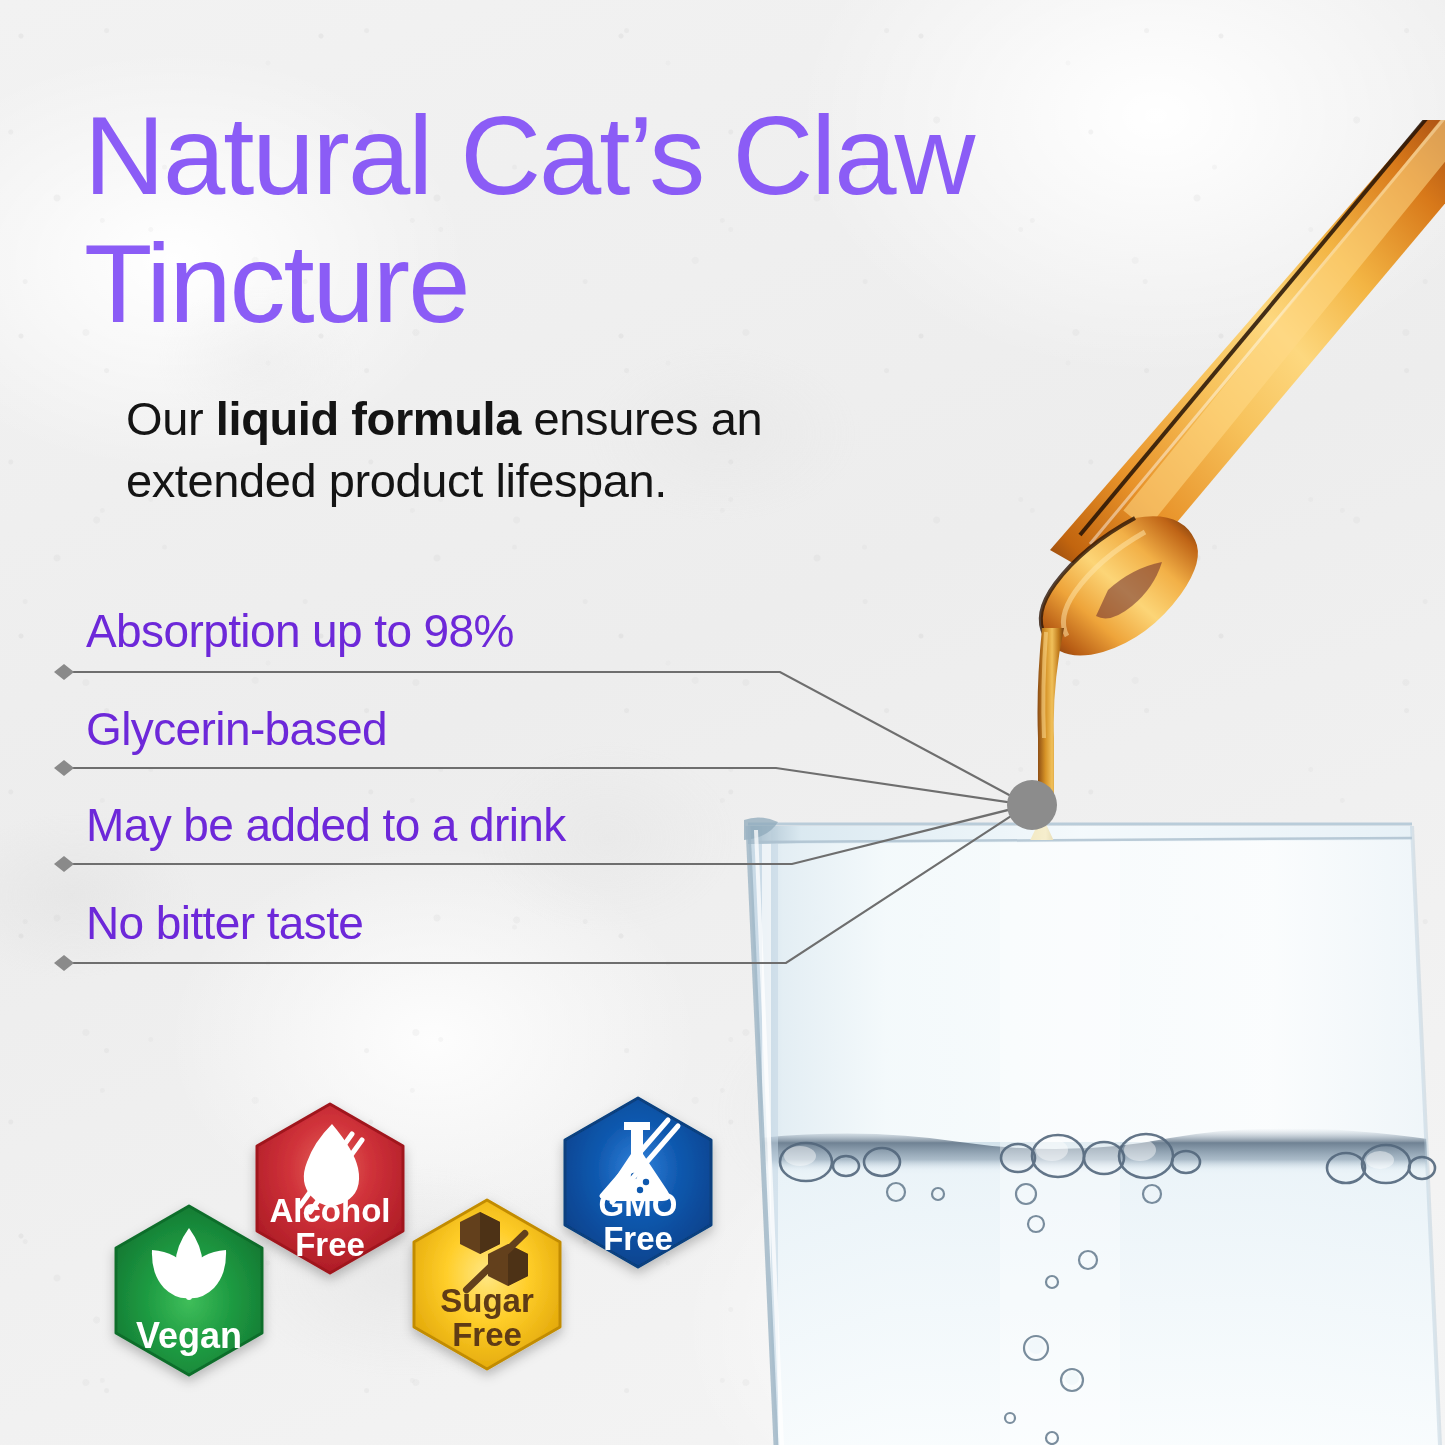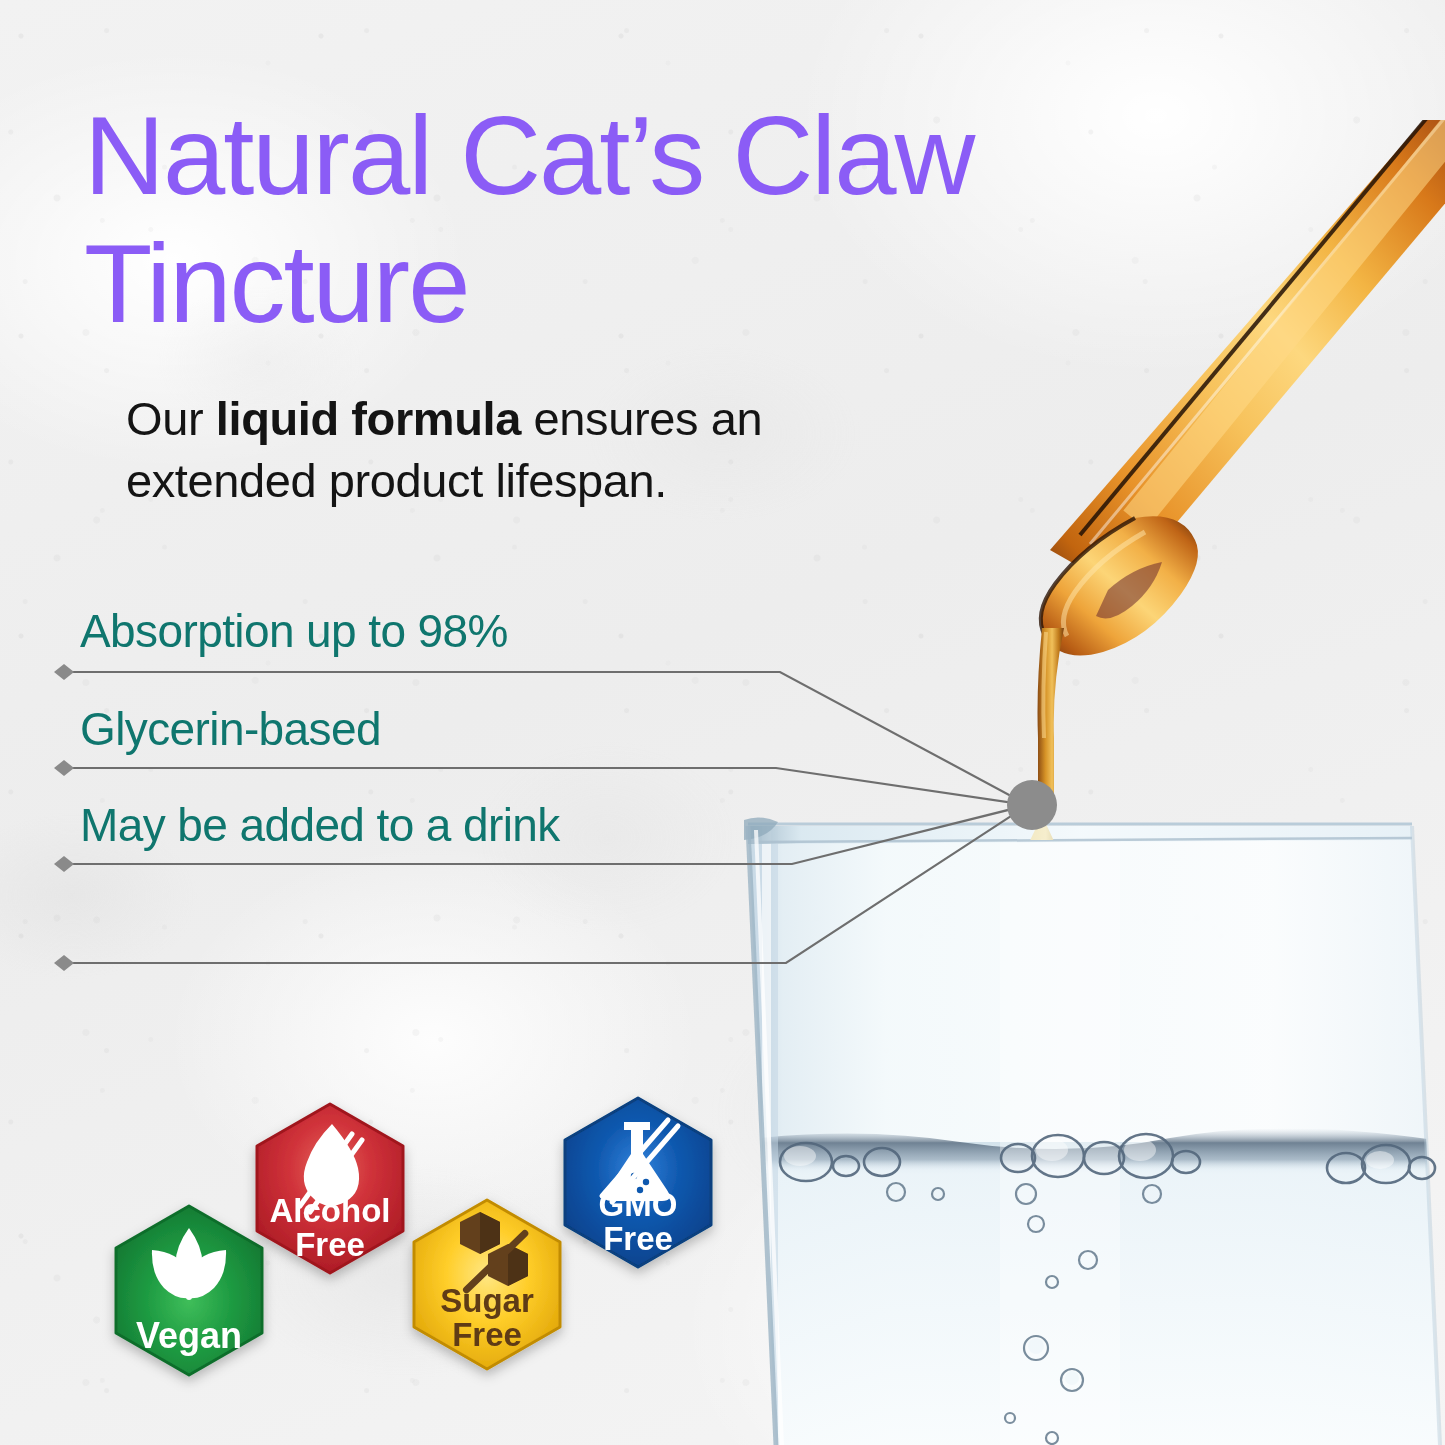--- a/index.html
+++ b/index.html
@@ -69,24 +69,24 @@
     position:absolute; left:86px; top:388px; width:760px;
     font-size:47px; line-height:1.32;
     font-weight:300; letter-spacing:-.4px;
     color:#141414;
     margin-left:40px;
   }
   .subtitle b { font-weight:700; }
 
   
   .feat {
-    position:absolute; left:80px;
+    position:absolute; left:86px;
     font-size:46px; line-height:1;
     font-weight:400; letter-spacing:-.6px;
-    color:#0f766e;
+    color:#6d28d9;
     white-space:nowrap;
   }
   .feat-0 { top:608px; }
   .feat-1 { top:706px; }
   .feat-2 { top:802px; }
   .feat-3 { top:900px; }
 
   #leaders { position:absolute; left:0; top:0; width:1445px; height:1445px; }
 
   
@@ -310,20 +310,21 @@
 
   <div class="title">Natural Cat’s Claw Tincture</div>
 
   <div class="subtitle">
     <span>Our </span><b>liquid formula</b><span> ensures an extended product lifespan.</span>
   </div>
 
   <div class="feat feat-0">Absorption up to 98%</div>
   <div class="feat feat-1">Glycerin-based</div>
   <div class="feat feat-2">May be added to a drink</div>
+  <div class="feat feat-3">No bitter taste</div>
 
   <svg class="badges" viewBox="0 0 1445 1445">
     <defs>
       <radialGradient id="gGreen" cx="50%" cy="56%" r="58%">
         <stop offset="0" stop-color="#3FBE5A"></stop>
         <stop offset="0.5" stop-color="#1E9B42"></stop>
         <stop offset="1" stop-color="#147A33"></stop>
       </radialGradient>
       <radialGradient id="gRed" cx="50%" cy="38%" r="62%">
         <stop offset="0" stop-color="#E6675C"></stop>

